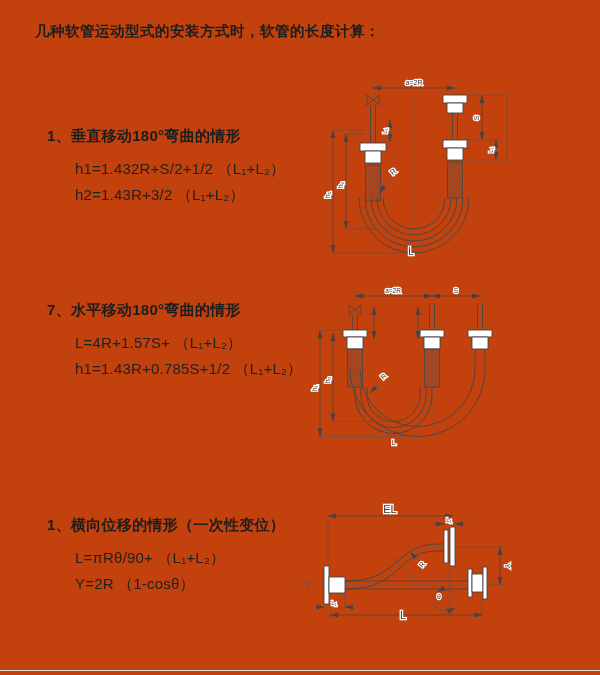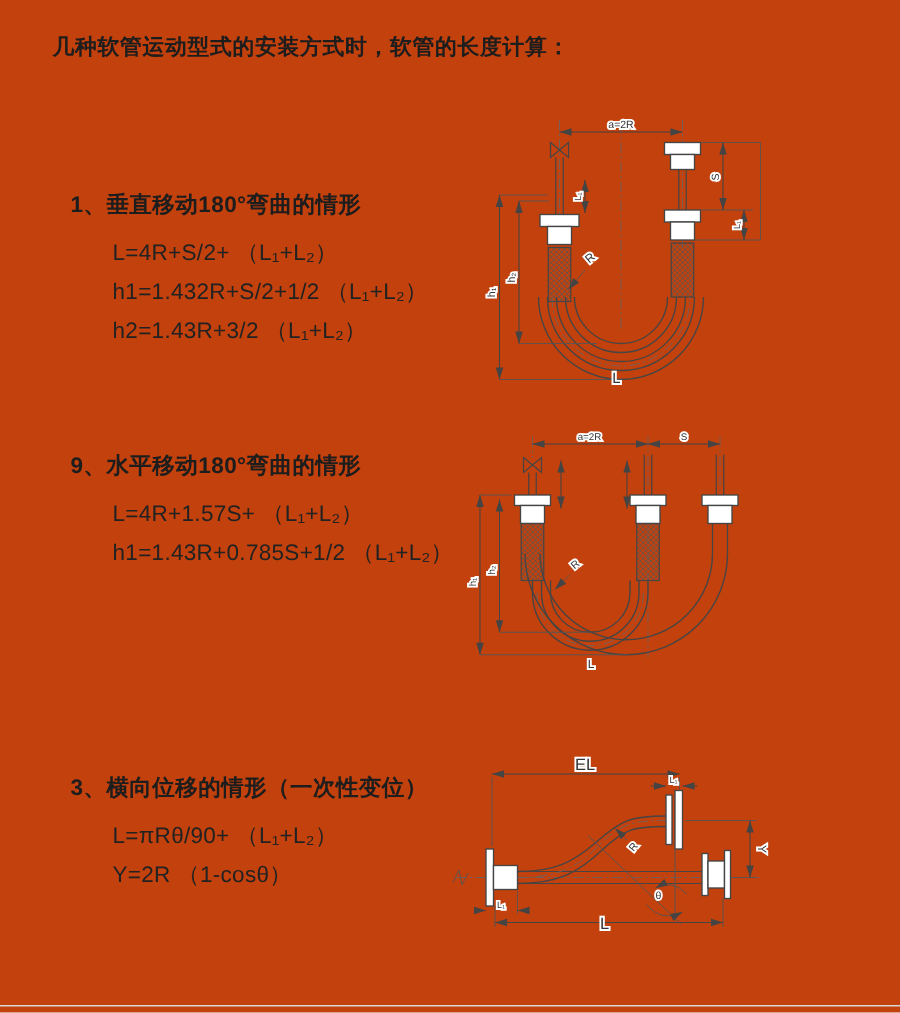--- a/index.html
+++ b/index.html
@@ -34,33 +34,32 @@
 </style>
 </head>
 <body>
 
 <div class="page">
 
   <div class="title">几种软管运动型式的安装方式时，软管的长度计算：</div>
 
   <div class="section sec1">
     <div class="sec-heading">1、垂直移动180°弯曲的情形</div>
-    <div class="formula">L=4R+S/2+ （L₁+L₂）</div>
     <div class="formula">h1=1.432R+S/2+1/2 （L₁+L₂）</div>
     <div class="formula">h2=1.43R+3/2 （L₁+L₂）</div>
   </div>
 
   <div class="section sec2">
-    <div class="sec-heading">9、水平移动180°弯曲的情形</div>
+    <div class="sec-heading">7、水平移动180°弯曲的情形</div>
     <div class="formula">L=4R+1.57S+ （L₁+L₂）</div>
     <div class="formula">h1=1.43R+0.785S+1/2 （L₁+L₂）</div>
   </div>
 
   <div class="section sec3">
-    <div class="sec-heading">3、横向位移的情形（一次性变位）</div>
+    <div class="sec-heading">1、横向位移的情形（一次性变位）</div>
     <div class="formula">L=πRθ/90+ （L₁+L₂）</div>
     <div class="formula">Y=2R （1-cosθ）</div>
   </div>
 
   <svg class="diagram d1" width="290" height="195" viewBox="0 0 290 195">
     <defs>
       <pattern id="braid" width="3.5" height="3.5" patternUnits="userSpaceOnUse">
         <path d="M0,3.5 L3.5,0 M0,0 L3.5,3.5" stroke="#555" stroke-width="0.5"></path>
       </pattern>
       <marker id="mE" markerWidth="9" markerHeight="6" refX="8.5" refY="3" orient="auto" markerUnits="userSpaceOnUse">

